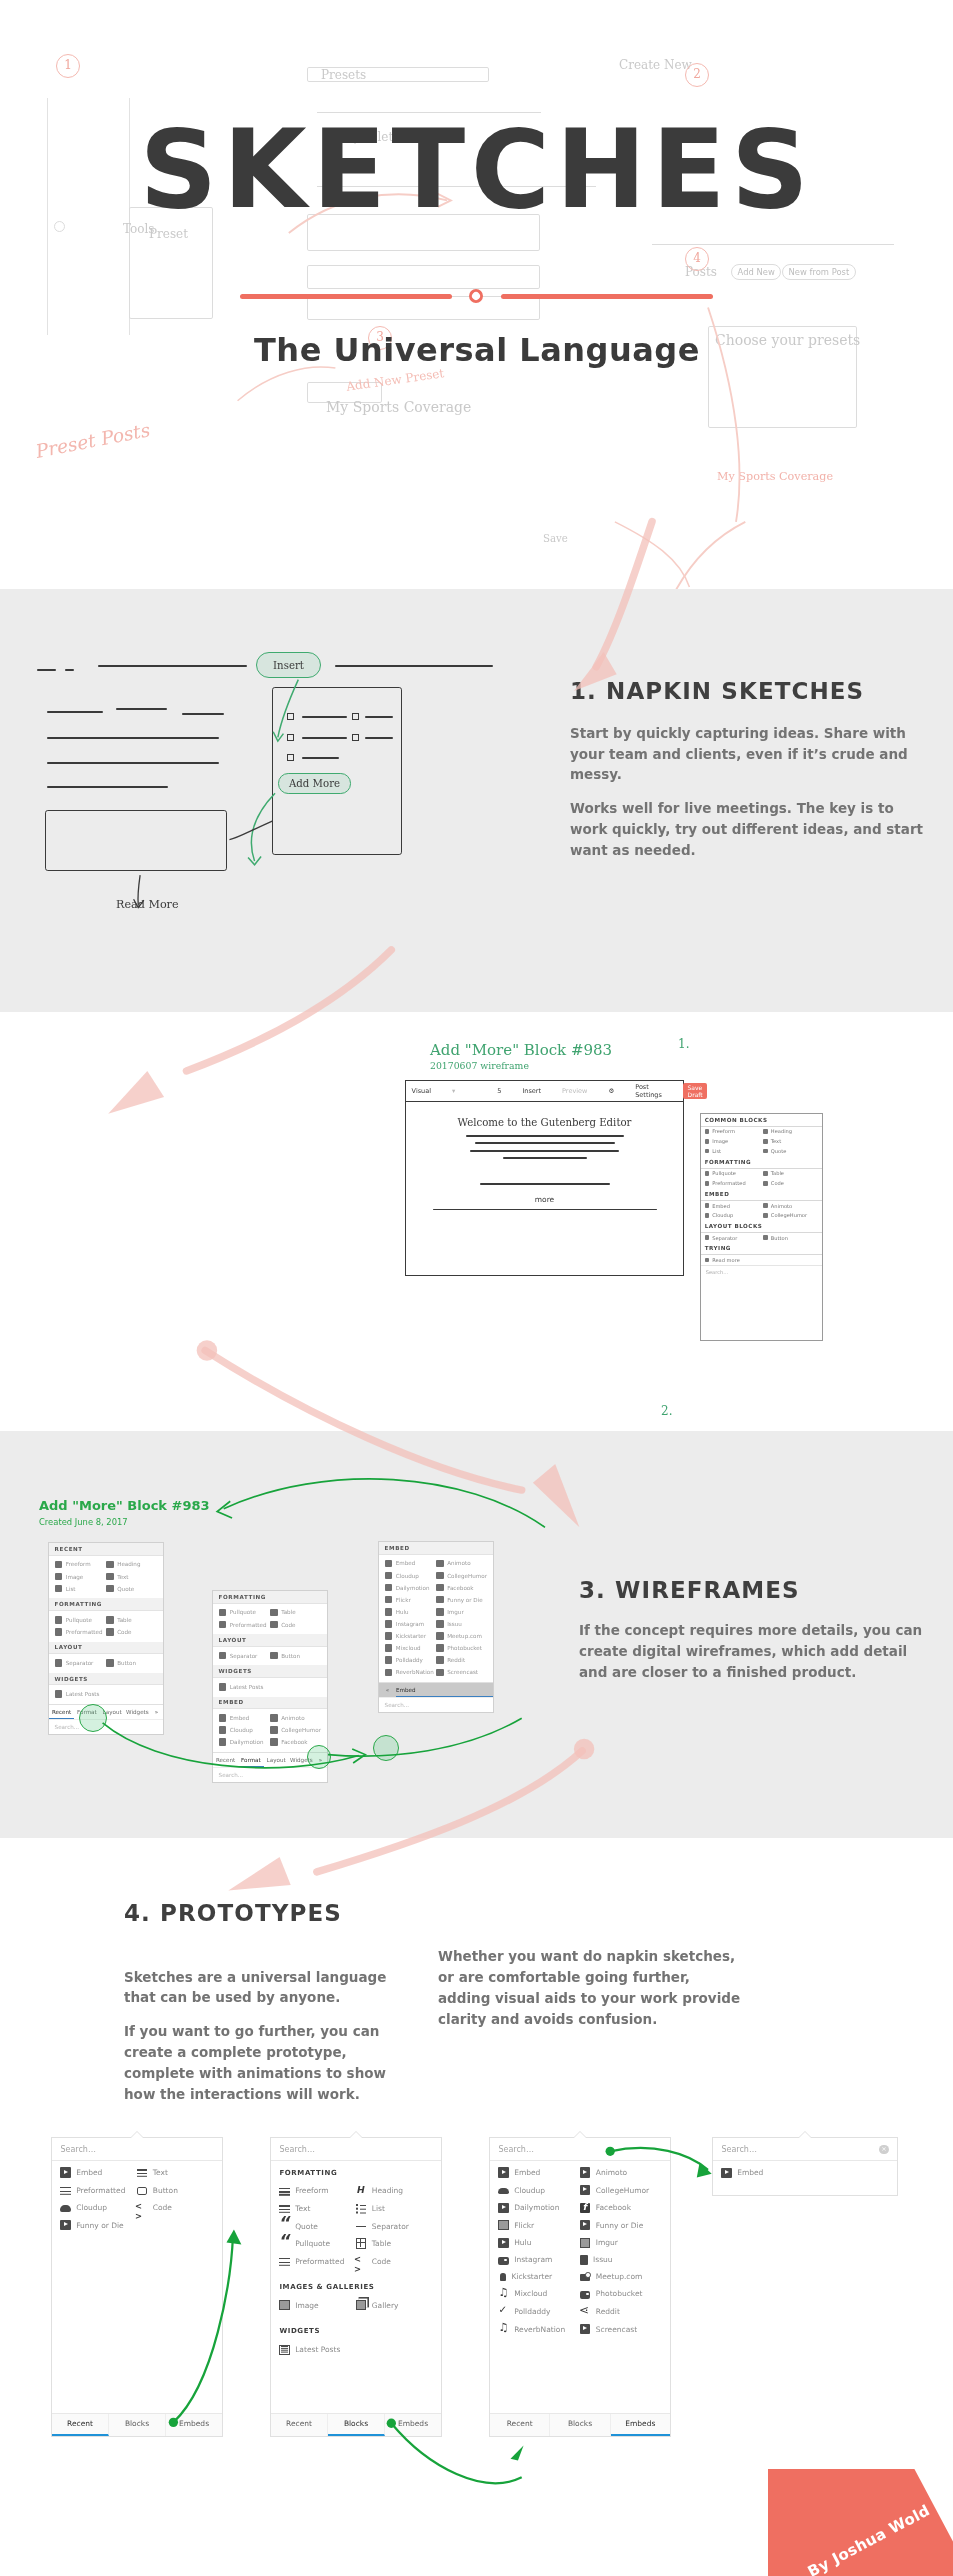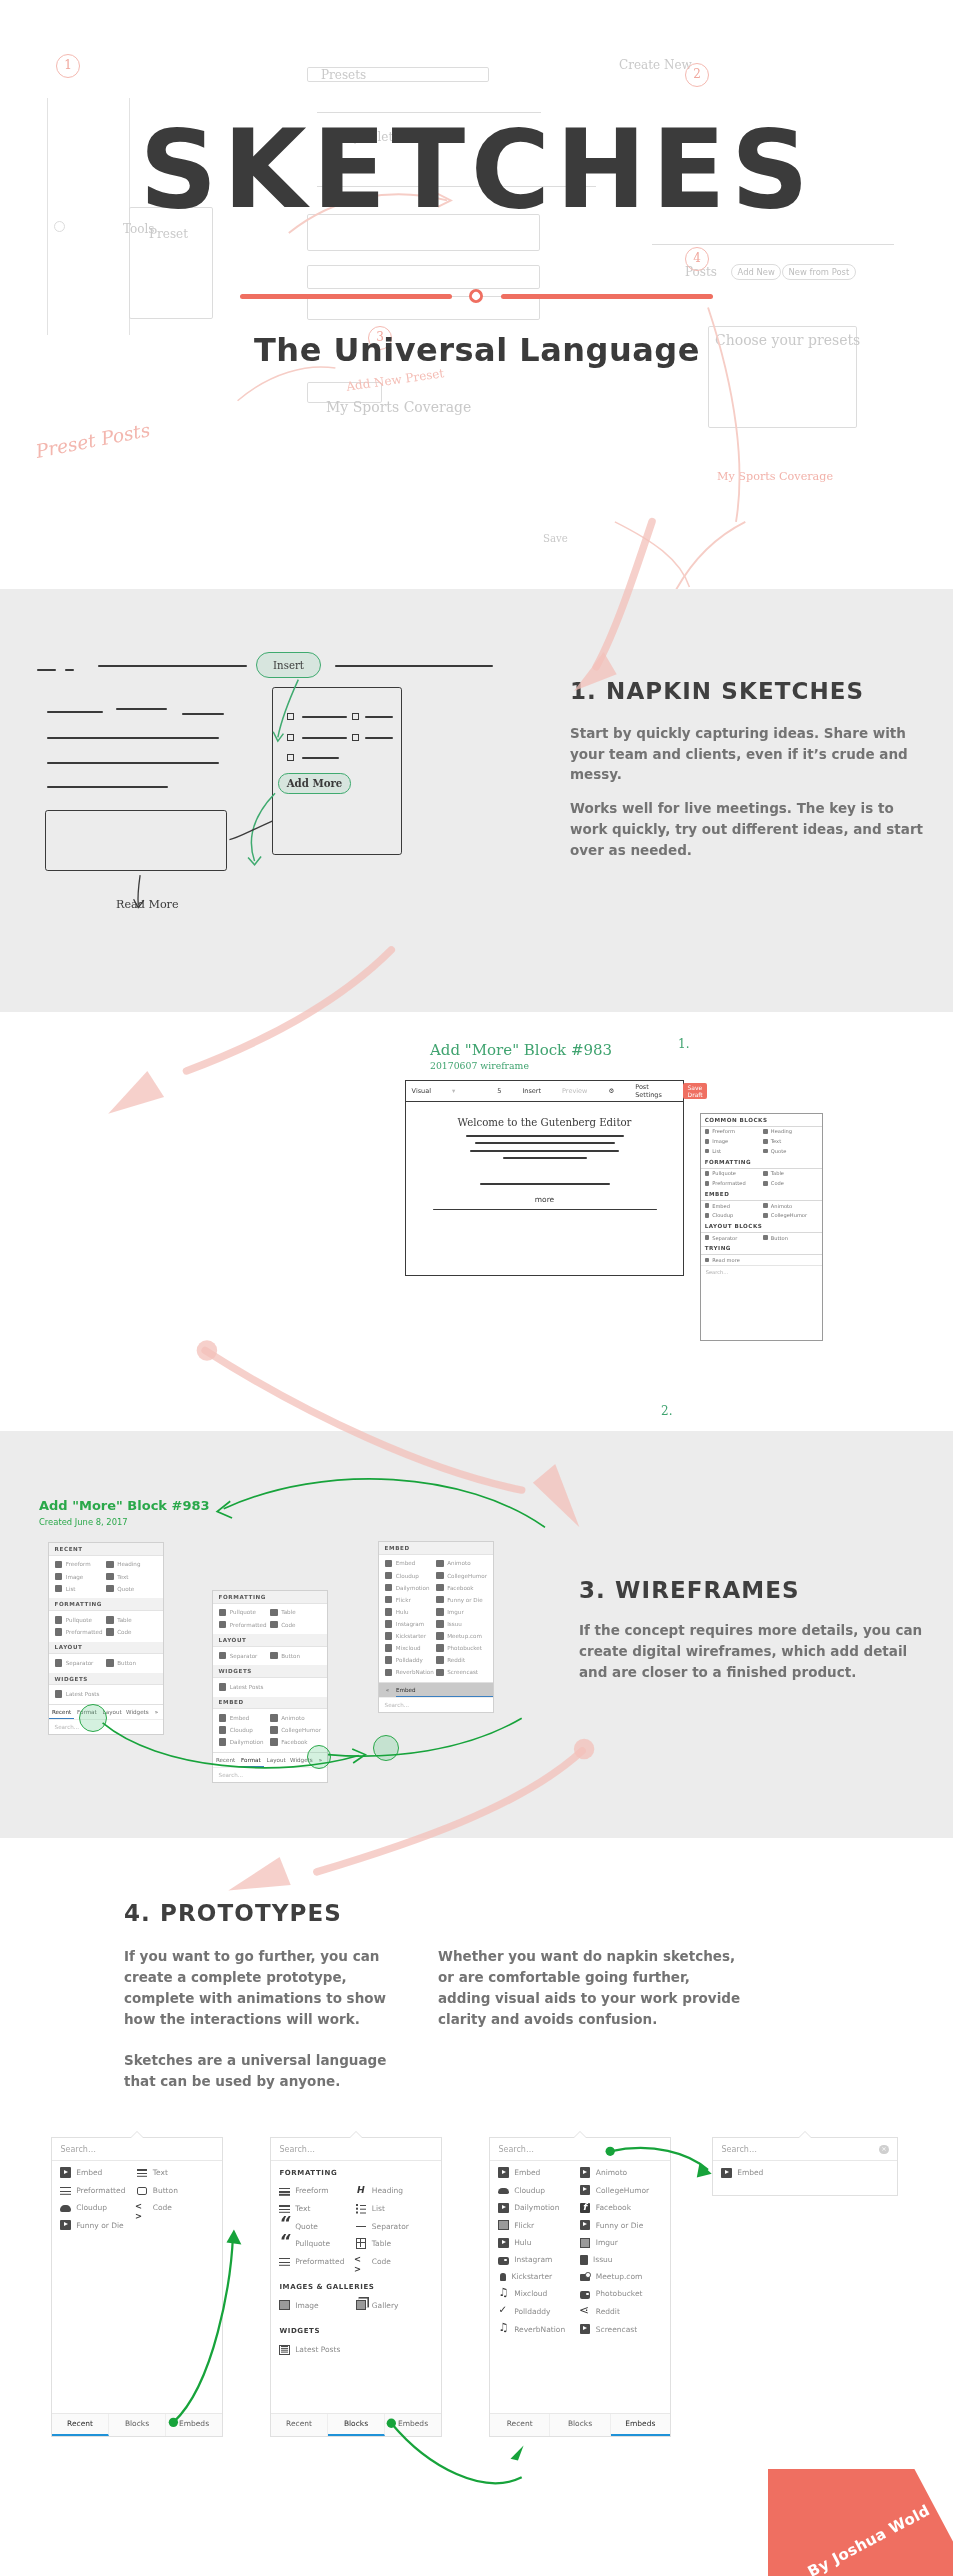--- a/index.html
+++ b/index.html
@@ -286,40 +286,40 @@
     <div class="np-sq" style="left:259px; top:78px;"></div>
     <div class="np-line" style="left:274px; top:81px; width:45px;"></div>
     <div class="np-sq" style="left:324px; top:78px;"></div>
     <div class="np-line" style="left:337px; top:81px; width:28px;"></div>
     <div class="np-sq" style="left:259px; top:99px;"></div>
     <div class="np-line" style="left:274px; top:102px; width:45px;"></div>
     <div class="np-sq" style="left:324px; top:99px;"></div>
     <div class="np-line" style="left:337px; top:102px; width:28px;"></div>
     <div class="np-sq" style="left:259px; top:119px;"></div>
     <div class="np-line" style="left:274px; top:122px; width:37px;"></div>
-    <div class="np-circle" style="left:250px; top:138px; width:73px; height:20.5px; border-radius:10.2px;font-weight:bold;">Add More</div>
+    <div class="np-circle" style="left:250px; top:138px; width:73px; height:20.5px; border-radius:10.2px;">Add More</div>
 
     <div class="np-label" style="left:88px; top:263px;">Read More</div>
 
     <svg class="overlay" width="522" height="335" viewBox="0 0 560 360">
       <path d="M290 48 C 280 70, 272 90, 268 110" stroke="#3faa6f" stroke-width="1.6" fill="none"></path>
       <path d="M263 104 L 268 114 L 274 106" stroke="#3faa6f" stroke-width="1.6" fill="none"></path>
       <path d="M265 170 C 240 196, 235 220, 243 243" stroke="#3faa6f" stroke-width="1.6" fill="none"></path>
       <path d="M250 238 L 243 247 L 236 239" stroke="#3faa6f" stroke-width="1.6" fill="none"></path>
       <path d="M262 200 C 235 212, 225 218, 216 220" stroke="#3a3a3a" stroke-width="1.4" fill="none"></path>
       <path d="M120 258 C 118 272, 117 280, 118 290" stroke="#3a3a3a" stroke-width="1.4" fill="none"></path>
       <path d="M113 284 L 118 293 L 124 285" stroke="#3a3a3a" stroke-width="1.4" fill="none"></path>
     </svg>
   </div>
 
   <div id="s1-text">
     <div class="sec-head">1. NAPKIN SKETCHES</div>
     <div class="sec-body">
       <p>Start by quickly capturing ideas. Share with your team and clients, even if it’s crude and messy.</p>
-      <p>Works well for live meetings. The key is to work quickly, try out different ideas, and start over as needed.</p>
+      <p>Works well for live meetings. The key is to work quickly, try out different ideas, and start want as needed.</p>
     </div>
   </div>
 
 
   <div style="position:absolute; left:430px; top:1041px;" class="mock-green">Add "More" Block #983</div>
   <div style="position:absolute; left:430px; top:1060px; font-size:9.3px;" class="mock-green">20170607 wireframe</div>
   <div style="position:absolute; left:678px; top:1037px; font-size:12px;" class="mock-green">1.</div>
   <div style="position:absolute; left:661px; top:1404px; font-size:12px;" class="mock-green">2.</div>
 
   <div class="editor-mock">
@@ -713,22 +713,22 @@
 
   <div id="s3-text">
     <div class="sec-head">3. WIREFRAMES</div>
     <div class="sec-body">
       <p>If the concept requires more details, you can create digital wireframes, which add detail and are closer to a finished product.</p>
     </div>
   </div>
 
   <div id="s4-head" class="sec-head">4. PROTOTYPES</div>
   <div id="s4-col-a" class="sec-body">
+    <p style="margin-top:20.5px">Sketches are a universal language that can be used by anyone.</p>
     <p>If you want to go further, you can create a complete prototype, complete with animations to show how the interactions will work.</p>
-    <p style="margin-top:20.5px">Sketches are a universal language that can be used by anyone.</p>
   </div>
   <div id="s4-col-b" class="sec-body">
     <p>Whether you want do napkin sketches, or are comfortable going further, adding visual aids to your work provide clarity and avoids confusion.</p>
   </div>
 
   <div class="proto" id="proto-0" style="left:51px; top:2137px; width:172px; height:300px;">
       <div class="pr-search">
         <span>Search…</span>
       </div>
       <div class="pr-grid">

